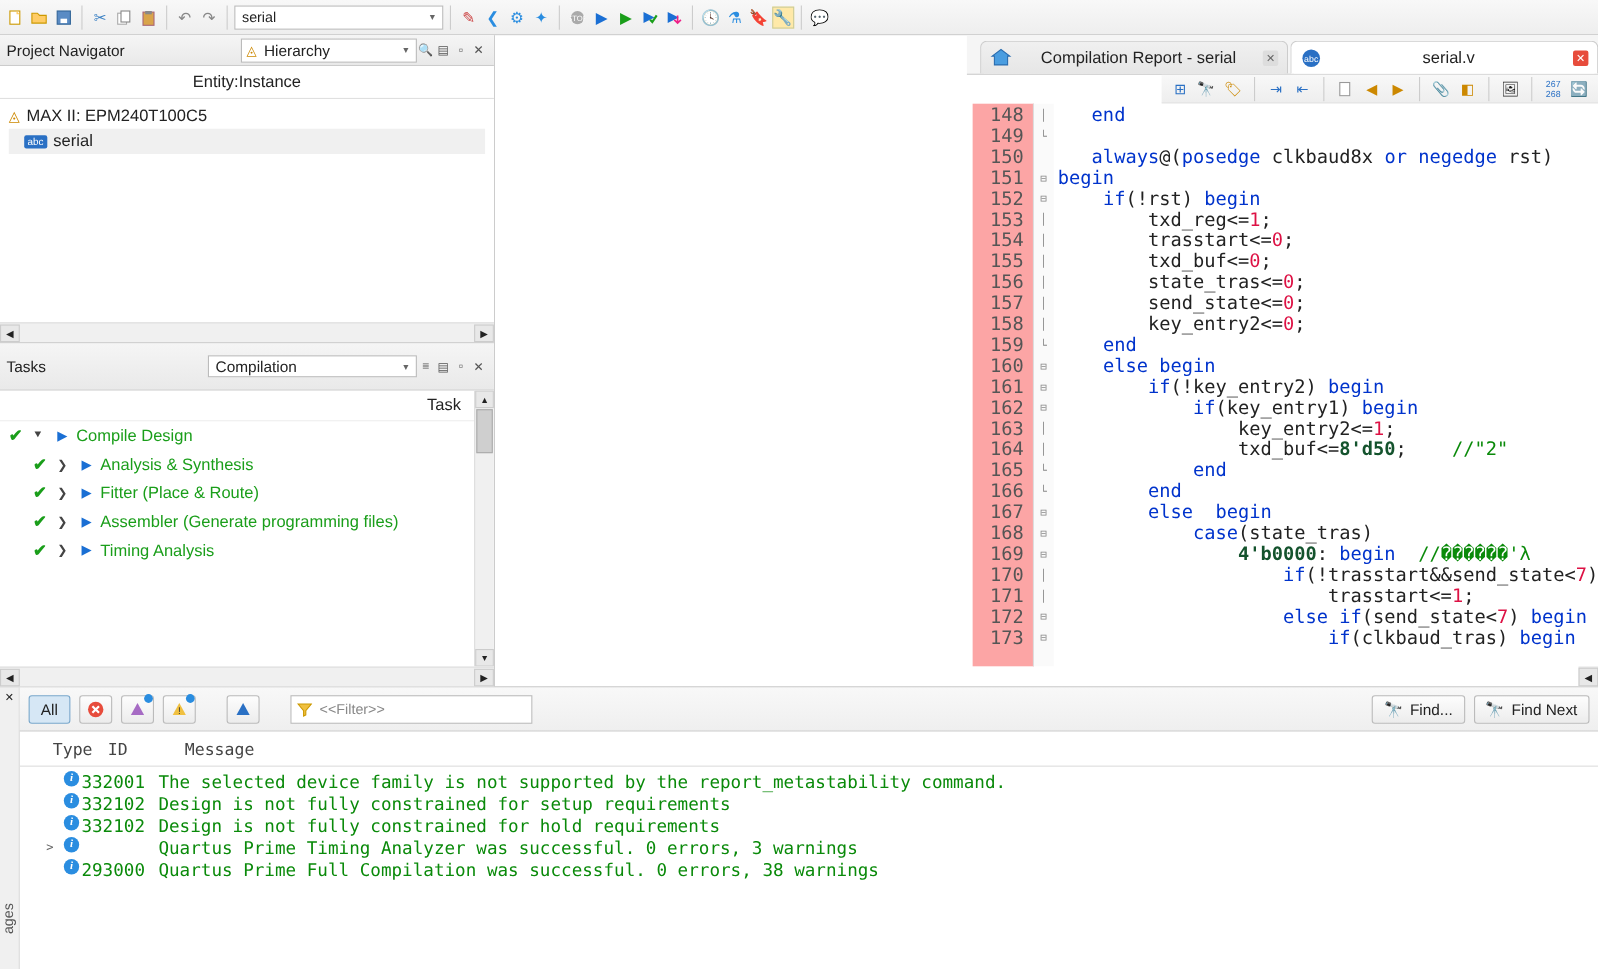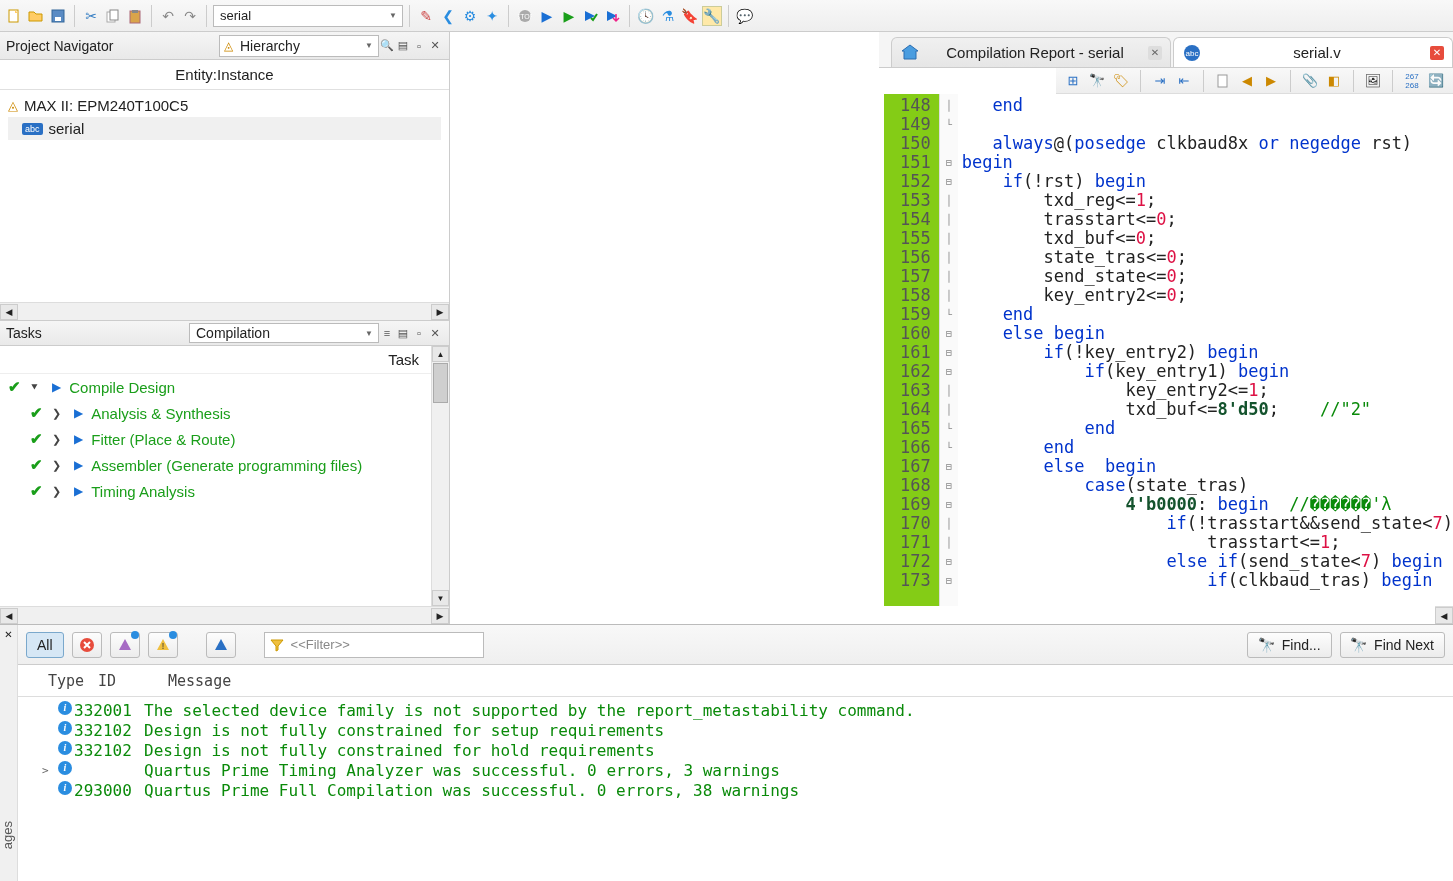--- a/index.html
+++ b/index.html
@@ -31,21 +31,21 @@
 .nav-tree-row { display: flex; align-items: center; gap: 6px; padding: 3px 0; font-size: 15px; }
 .nav-tree-row.sub { padding-left: 14px; background: #f0f0f0; }
 .dev-icon { color: #c80; font-size: 13px; }
 .abc-icon { background: #2a70c4; color: #fff; font-size: 9px; padding: 1px 3px; border-radius: 2px; }
 
 .hscroll { height: 18px; background: #f0f0f0; border-top: 1px solid #ddd; display: flex; align-items: center; }
 .hscroll .arrow { width: 18px; height: 16px; background: #e8e8e8; border: 1px solid #ccc; display: flex; align-items: center; justify-content: center; font-size: 9px; cursor: pointer; }
 .hscroll .track { flex: 1; height: 16px; }
 
 
-.tasks-head { height: 26px; background: linear-gradient(#f5f5f5,#e9e9e9); border-top: 1px solid #ccc; border-bottom: 1px solid #ccc; display: flex; align-items: center; padding: 0 6px; font-size: 14px; }
+.tasks-head { height: 44px; background: linear-gradient(#f5f5f5,#e9e9e9); border-top: 1px solid #ccc; border-bottom: 1px solid #ccc; display: flex; align-items: center; padding: 0 6px; font-size: 14px; }
 .tasks-combo { height: 20px; border: 1px solid #bbb; background: #fff; padding: 0 20px 0 6px; width: 190px; position: relative; display: flex; align-items: center; margin-left: auto; }
 .tasks-combo::after { content: "▼"; font-size: 8px; position: absolute; right: 5px; color: #666; }
 .tasks-body { flex: 1; overflow: hidden; display: flex; }
 .tasks-scroll-v { width: 18px; background: #f0f0f0; border-left: 1px solid #ddd; display: flex; flex-direction: column; }
 .tasks-scroll-v .arrow { height: 16px; background: #e8e8e8; border: 1px solid #ccc; display: flex; align-items: center; justify-content: center; font-size: 8px; cursor: pointer; }
 .tasks-scroll-v .thumb { flex: 0 0 40px; background: #cfcfcf; border: 1px solid #aaa; margin: 1px; }
 .tasks-scroll-v .track { flex: 1; }
 .tasks-list { flex: 1; }
 .task-header-row { text-align: right; padding: 5px 12px; font-size: 15px; border-bottom: 1px solid #eee; }
 .task-row { display: flex; align-items: center; gap: 8px; padding: 4px 4px 4px 8px; font-size: 15px; }
@@ -64,21 +64,21 @@
 .tab.active { background: #fff; }
 .tab .tab-icon { position: absolute; left: 8px; width: 20px; height: 20px; }
 .tab .close { position: absolute; right: 8px; width: 14px; height: 14px; font-size: 10px; display: flex; align-items: center; justify-content: center; border-radius: 2px; }
 .tab.inactive .close { background: #ddd; color: #666; }
 .tab.active .close { background: #e74c3c; color: #fff; }
 
 .editor-toolbar { height: 26px; background: linear-gradient(#f8f8f8,#eeeeee); border-bottom: 1px solid #ddd; display: flex; align-items: center; padding: 0 8px; gap: 6px; }
 .et-icon { width: 18px; height: 18px; display: inline-flex; align-items: center; justify-content: center; font-size: 13px; cursor: pointer; }
 
 .editor-area { flex: 1; display: flex; overflow: hidden; font-family: "Consolas", monospace; font-size: 17px; }
-.gutter { width: 56px; background: #84cc16; border-right: 1px solid #ddd; text-align: right; padding-right: 8px; color: #555; line-height: 19px; padding-top: 2px; }
+.gutter { width: 56px; background: #fca5a5; border-right: 1px solid #ddd; text-align: right; padding-right: 8px; color: #555; line-height: 19px; padding-top: 2px; }
 .gutter div { height: 19px; }
 .fold-col { width: 18px; background: #fafafa; line-height: 19px; padding-top: 2px; text-align: center; color: #888; font-size: 10px; }
 .fold-col div { height: 19px; cursor: pointer; }
 .code { flex: 1; white-space: pre; line-height: 19px; padding-top: 2px; padding-left: 4px; overflow: hidden; }
 .code .line { height: 19px; }
 .kw { color: #0033cc; }
 .num { color: #d14; }
 .lit { color: #14532d; font-weight: bold; }
 .com { color: #0a8a0a; }
 .txt { color: #222; }

